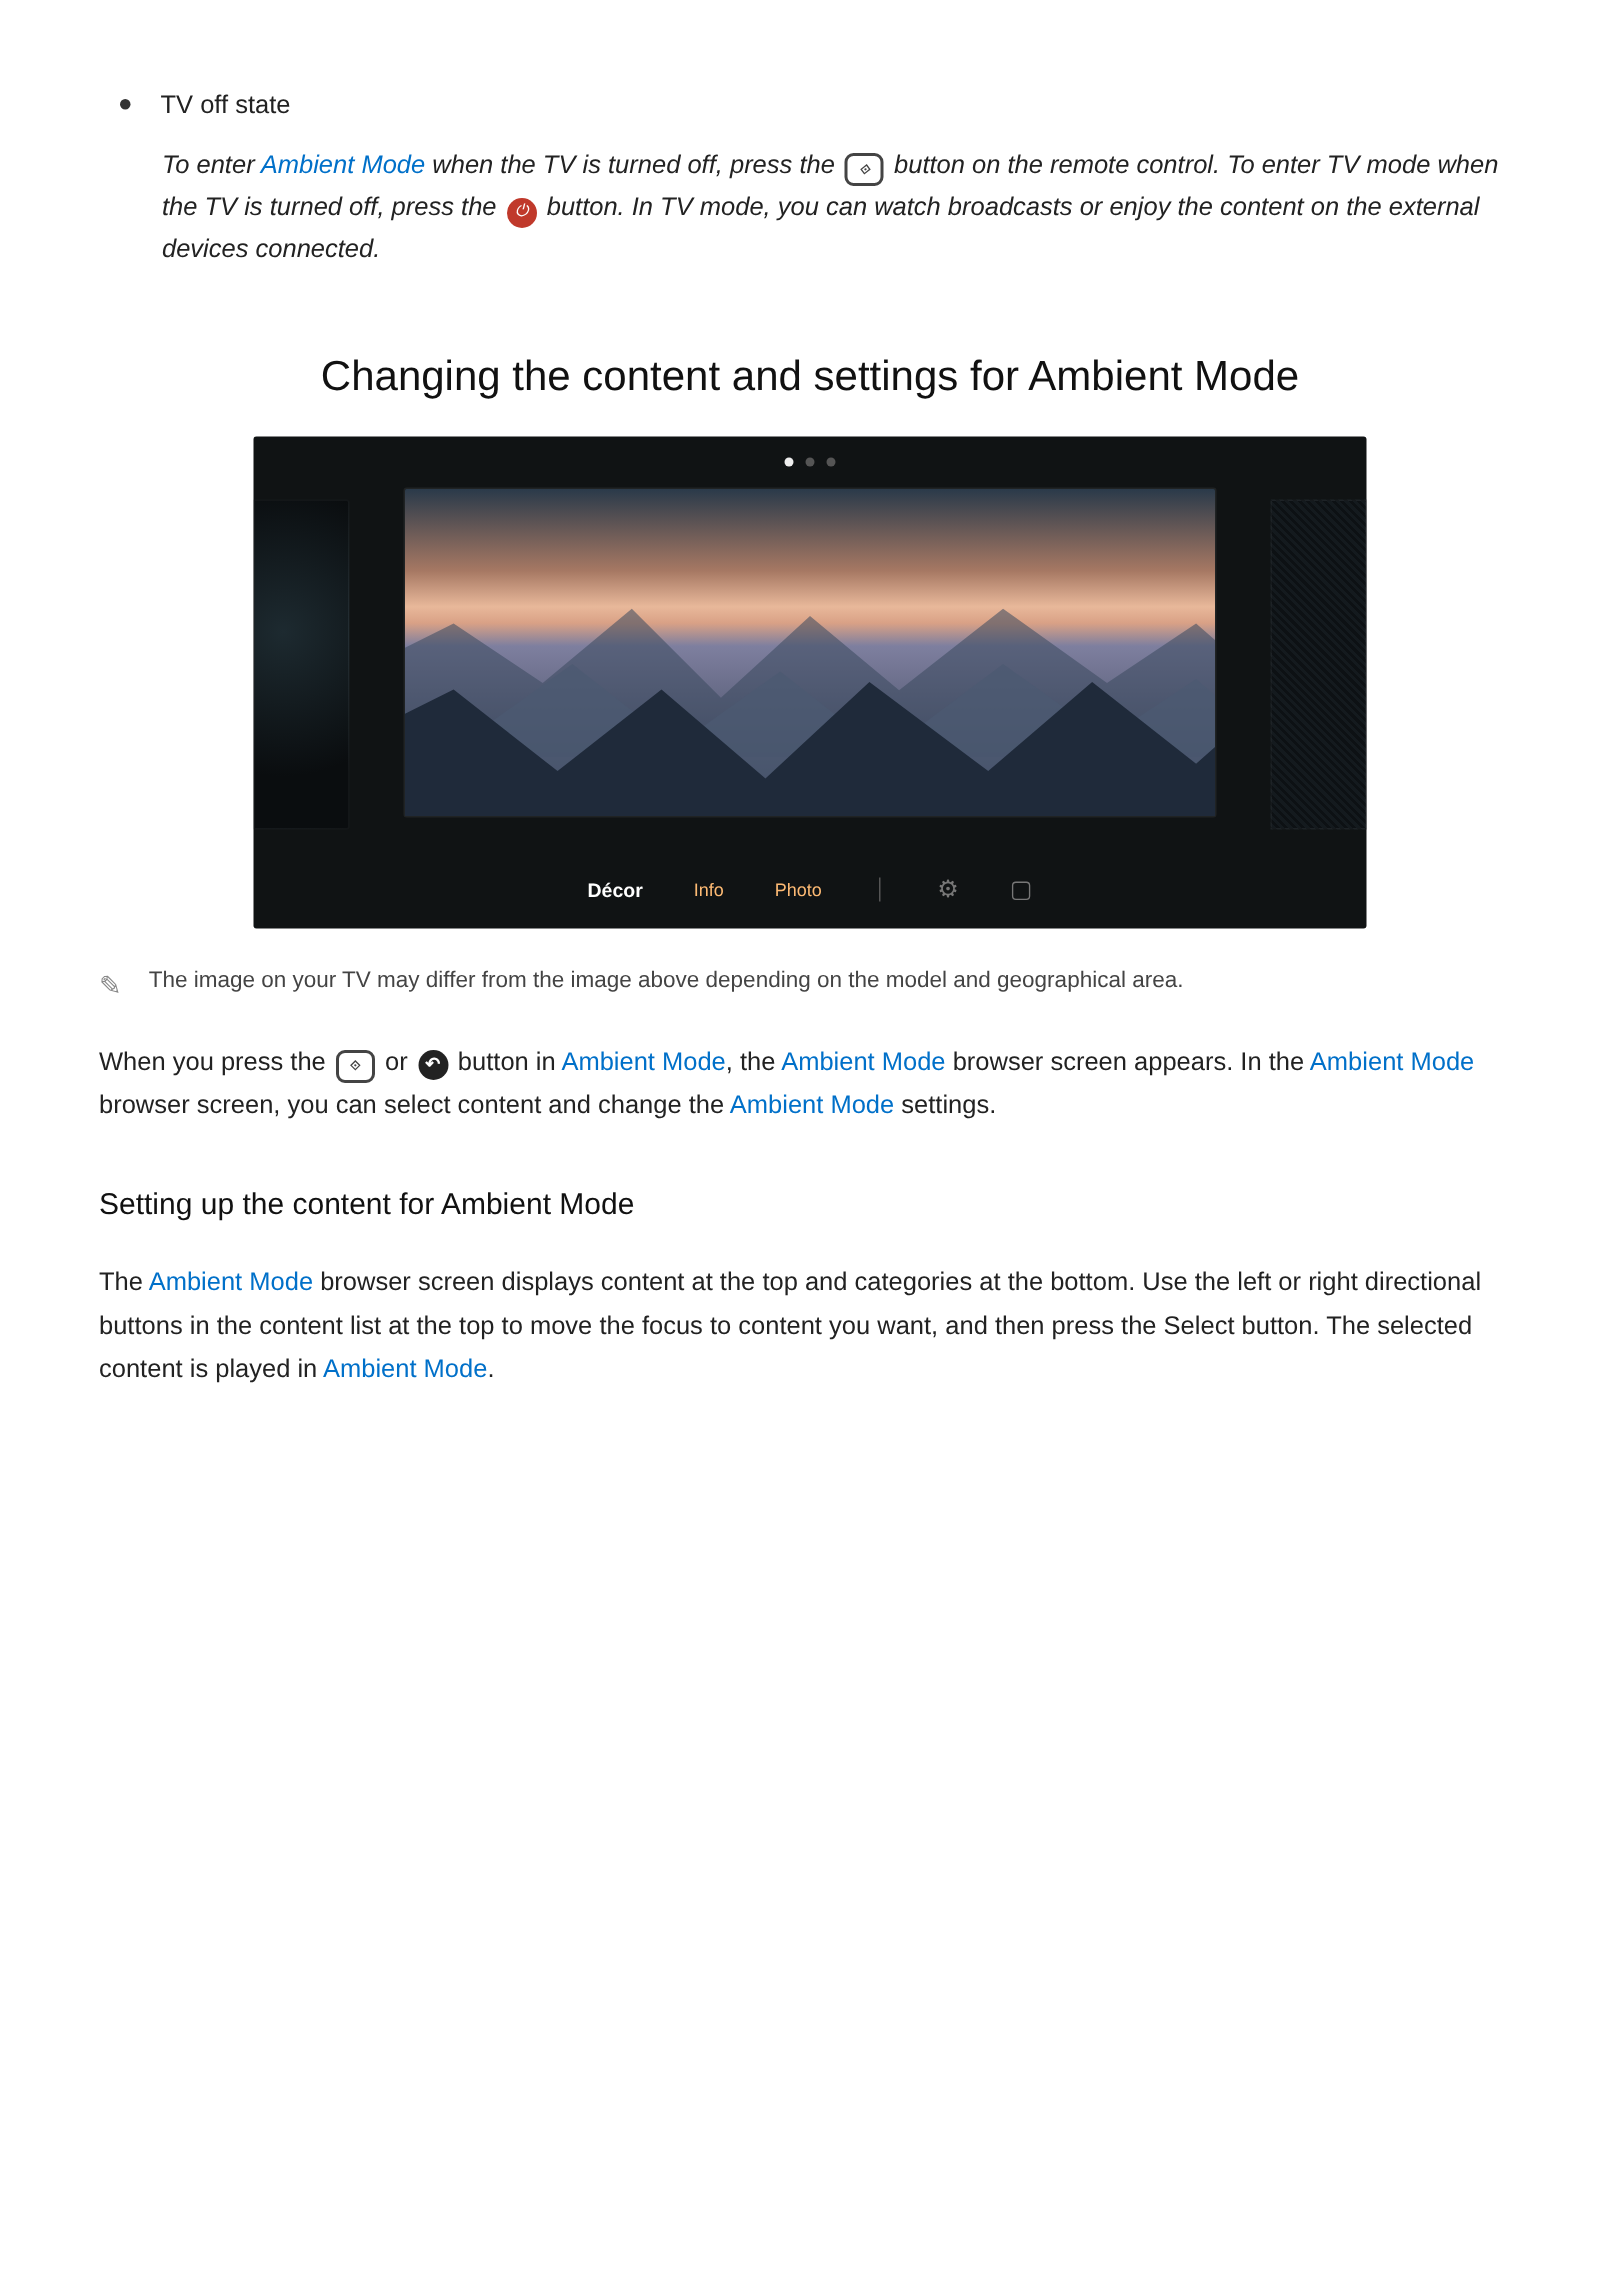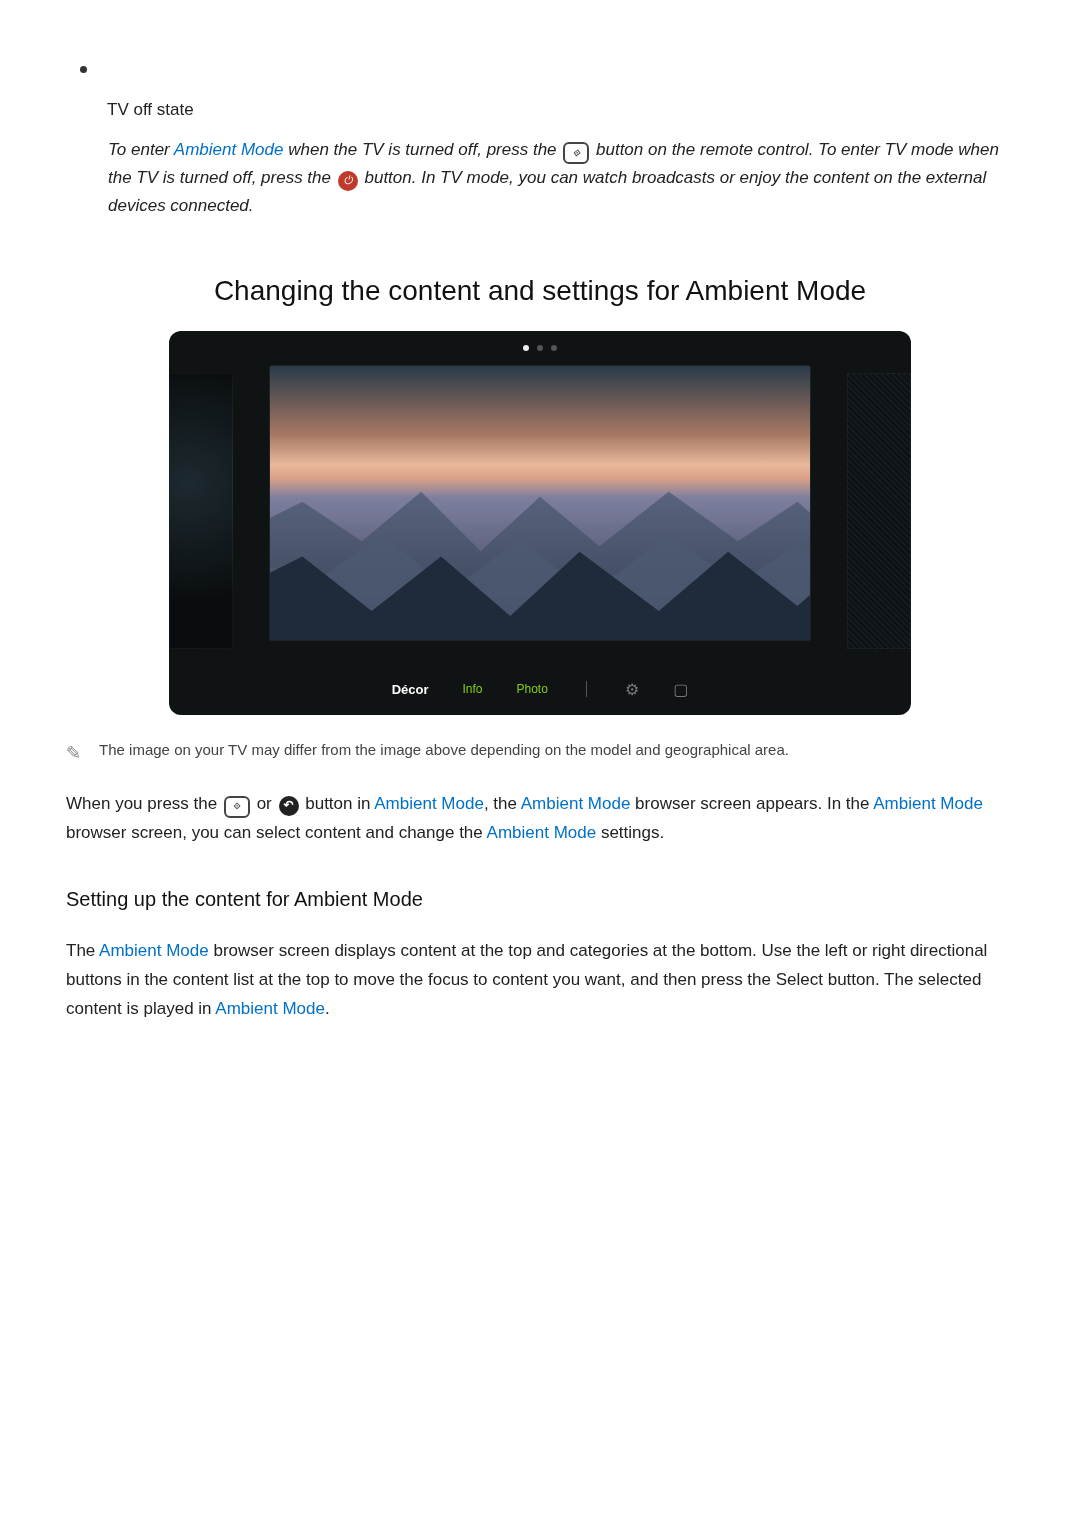--- a/index.html
+++ b/index.html
@@ -29,21 +29,20 @@
     width: 7px;
     height: 7px;
     background: #333;
     border-radius: 50%;
     margin-top: 6px;
     margin-left: 14px;
   }
   .bullet-title {
     font-size: 17px;
     color: #222;
-    margin-top: 40px;
   }
   .bullet-body {
     margin-left: 42px;
     font-size: 17px;
     line-height: 1.6;
     max-width: 900px;
     color: #222;
     font-style: italic;
   }
   .inline-link { color: #0070c9; }
@@ -110,25 +109,25 @@
     gap: 18px;
     align-items:flex-start;
     margin: 26px 0 14px 0;
   }
   .note-icon { color:#888; font-size:18px; margin-top:1px; }
   .note-text { font-size:15px; color:#444; }
 
   
   .tv-shot {
     width: 742px;
-    height: 384px;
+    height: 328px;
     margin: 0 auto;
     background: #101314;
     position: relative;
-    border-radius: 12px;
+    border-radius: 2px;
     overflow: hidden;
   }
   .pager-dots {
     position:absolute; top:14px; left:50%; transform:translateX(-50%);
     display:flex; gap:8px;
   }
   .pager-dots span { width:6px; height:6px; border-radius:50%; background:#555; }
   .pager-dots span.active { background:#eee; }
 
   .side-thumb {
@@ -155,21 +154,21 @@
   .mtn.back { bottom:18%; opacity:0.55; filter:blur(0.3px);}
   .mtn.mid  { bottom:6%;  opacity:0.75;}
   .mtn.front{ bottom:-2%; opacity:1;}
 
   .bottom-bar {
     position:absolute; left:0; right:0; bottom:0; height:52px;
     display:flex; align-items:center; justify-content:center;
     gap:34px;
     color:#ddd; font-size:13px;
   }
-  .bottom-bar .item { color:#84cc16; font-size:12px; }
+  .bottom-bar .item { color:#fdba74; font-size:12px; }
   .bottom-bar .item.active { color:#fff; font-weight:600; font-size:13px;}
   .bottom-bar .divider { width:1px; height:16px; background:#555; margin:0 4px;}
   .ghost-icon { color:#777; font-size:16px;}
 
   .page-number {
     position:absolute;
     left:0; right:0;
     bottom: 30px;
     text-align:center;
     font-size:16px;

